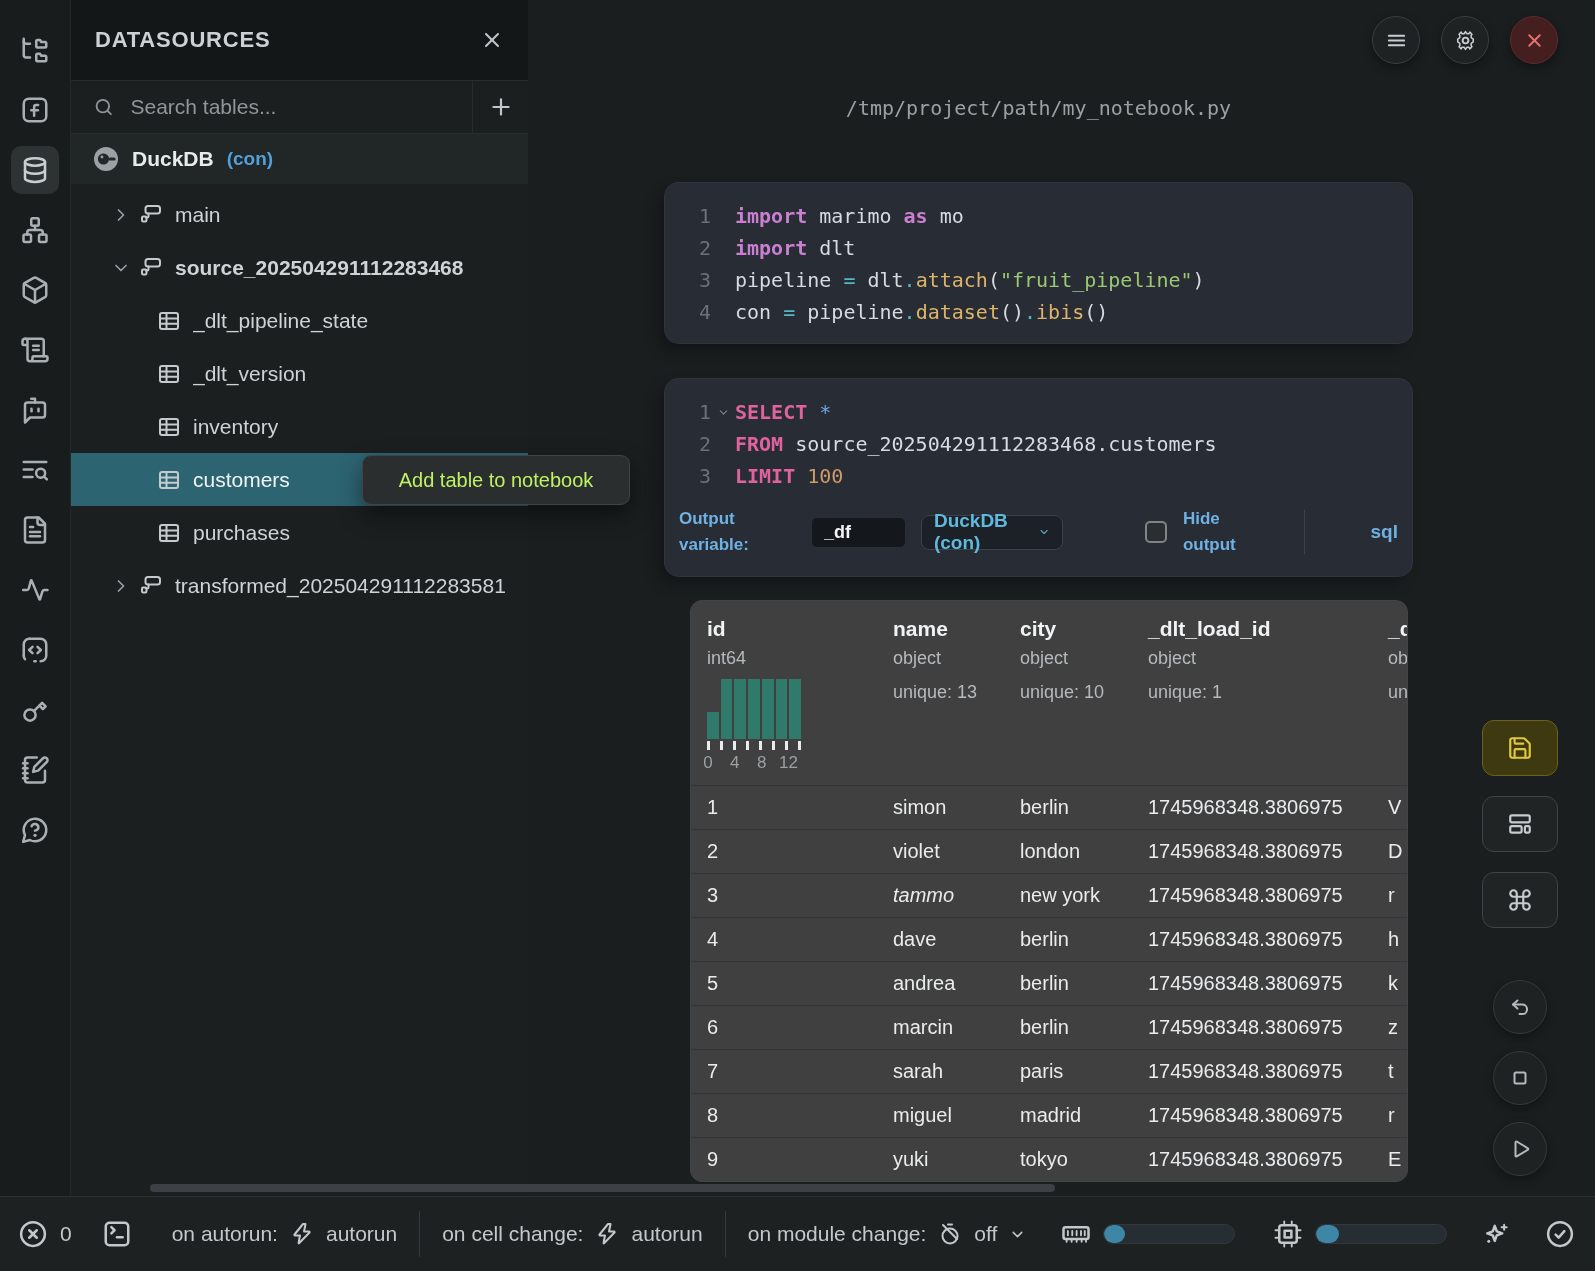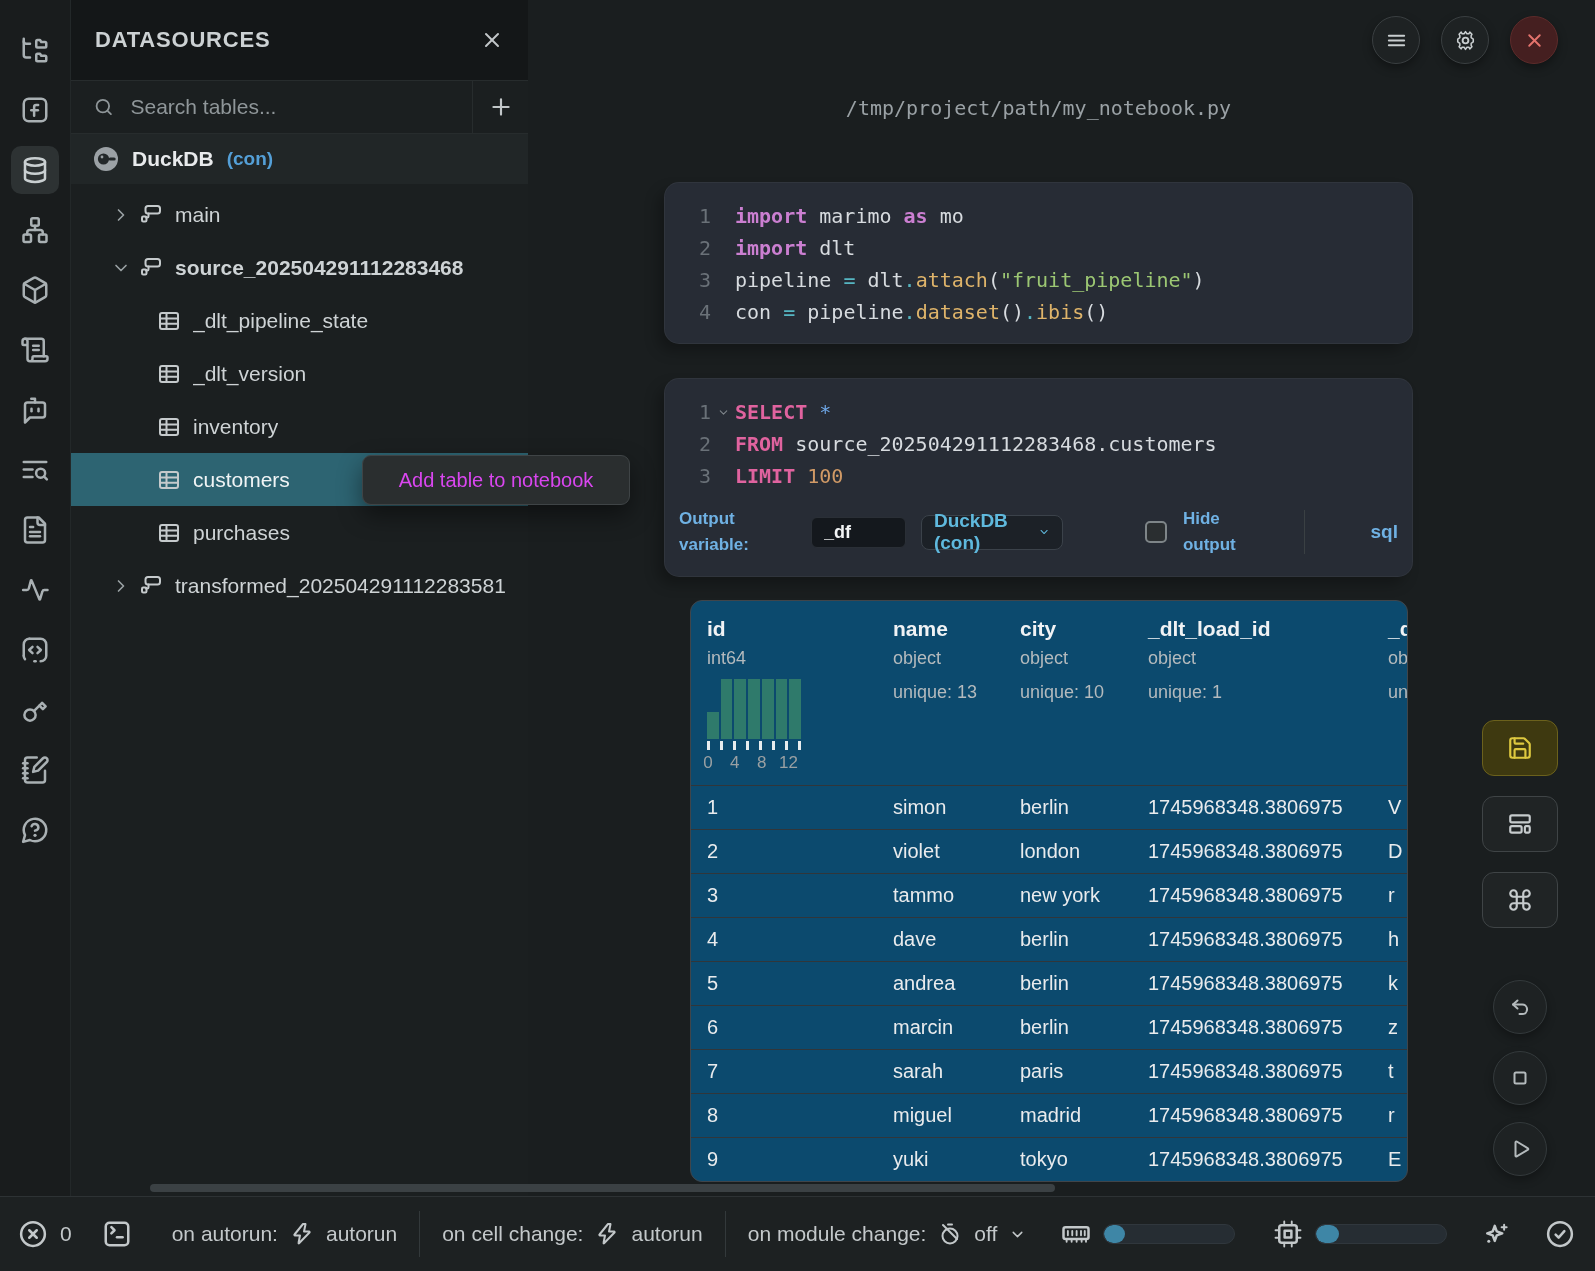--- a/index.html
+++ b/index.html
@@ -48,21 +48,21 @@
   .tree-icon{ width:24px; height:24px; color:#c5cacc; margin-right:12px; flex-shrink:0; }
   .tree-icon svg{ width:24px; height:24px; }
   .tree-label{ font-size:21px; color:#ced3d5; white-space:nowrap; overflow:hidden; }
   .tree-row.bold .tree-label{ font-weight:bold; }
   .tree-row.selected .tree-label{ color:#f0f4f5; }
   .tree-add{ margin-left:auto; color:#d8ecef; } .tree-add svg{ width:24px; height:24px; }
 
   
   .tooltip{ position:absolute; left:362px; top:455px; width:268px; height:50px; background:#2a2e2f;
     border:1px solid #3f4446; border-radius:9px; box-shadow:0 10px 24px rgba(0,0,0,.45);
-    display:flex; align-items:center; justify-content:center; font-size:20px; color:#d946ef; z-index:30; }
+    display:flex; align-items:center; justify-content:center; font-size:20px; color:#bef264; z-index:30; }
 
   
   .main{ flex:1; position:relative; overflow:hidden; }
   .nb-col{ position:absolute; left:137px; top:0; width:747px; }
   .nb-title{ margin-top:96px; text-align:center; font-family:"DejaVu Sans Mono", monospace;
     font-size:20px; color:#9aa1a5; }
   .cell{ margin-top:63px; background:#272c35; border-radius:14px; padding:17px 0 15px 0;
     box-shadow:0 0 0 1px #30353d, -7px 8px 14px rgba(0,0,0,.28); }
   .cell.sql{ margin-top:36px; }
   .code-line{ display:flex; align-items:center; height:32px; font-family:"DejaVu Sans Mono", monospace; font-size:20px; }
@@ -89,21 +89,21 @@
     display:flex; align-items:center; gap:8px; padding:0 12px; color:#5fb9dd; font-weight:bold; font-size:19px; cursor:pointer; }
   .engine-select svg{ width:16px; height:16px; }
   .hide-check{ width:22px; height:22px; border:2px solid #7e8588; border-radius:5px; background:#2a2e30;
     margin-left:82px; flex-shrink:0; cursor:pointer; }
   .hide-label{ margin-left:16px; }
   .ctl-divider{ width:1px; height:44px; background:#3a4043; margin:0 0 0 68px; }
   .sql-lang{ color:#6fb1e3; font-weight:bold; font-size:19px; margin-left:66px; }
 
   
   .table-wrap{ margin:24px 0 0 25px; width:718px; border:1px solid #40454a; border-radius:12px;
-    background:#0c4a6e; overflow:hidden; }
+    background:#404040; overflow:hidden; }
   .t-header{ display:flex; padding:16px 0 12px 0; }
   .t-hcell{ padding-left:16px; flex-shrink:0; cursor:pointer; }
   .t-hname{ font-size:21px; font-weight:bold; color:#f0f2f4; }
   .t-htype{ font-size:18px; color:#b4babd; margin-top:7px; }
   .t-hstats{ font-size:18px; color:#b4babd; margin-top:13px; }
   .hist{ margin-top:10px; width:94px; position:relative; }
   .hist-bars{ display:flex; align-items:flex-end; gap:2px; height:60px; }
   .hist-bar{ flex:1; background:#2f7a6b; }
   .hist-ticks{ display:flex; justify-content:space-between; margin-top:2px; }
   .hist-tick{ width:3px; height:9px; background:#e8ecee; }
@@ -544,21 +544,21 @@
               </div>
               <div class="t-row">
                 <div class="t-cell" style="width: 186px;">2</div>
                 <div class="t-cell" style="width: 127px;">violet</div>
                 <div class="t-cell" style="width: 128px;">london</div>
                 <div class="t-cell" style="width: 240px;">1745968348.3806975</div>
                 <div class="t-cell" style="width: 110px;">D</div>
               </div>
               <div class="t-row">
                 <div class="t-cell" style="width: 186px;">3</div>
-                <div class="t-cell" style="width: 127px;">tammo</div>
+                <div class="t-cell" style="width: 127px; font-style: italic;">tammo</div>
                 <div class="t-cell" style="width: 128px;">new york</div>
                 <div class="t-cell" style="width: 240px;">1745968348.3806975</div>
                 <div class="t-cell" style="width: 110px;">r</div>
               </div>
               <div class="t-row">
                 <div class="t-cell" style="width: 186px;">4</div>
                 <div class="t-cell" style="width: 127px;">dave</div>
                 <div class="t-cell" style="width: 128px;">berlin</div>
                 <div class="t-cell" style="width: 240px;">1745968348.3806975</div>
                 <div class="t-cell" style="width: 110px;">h</div>

